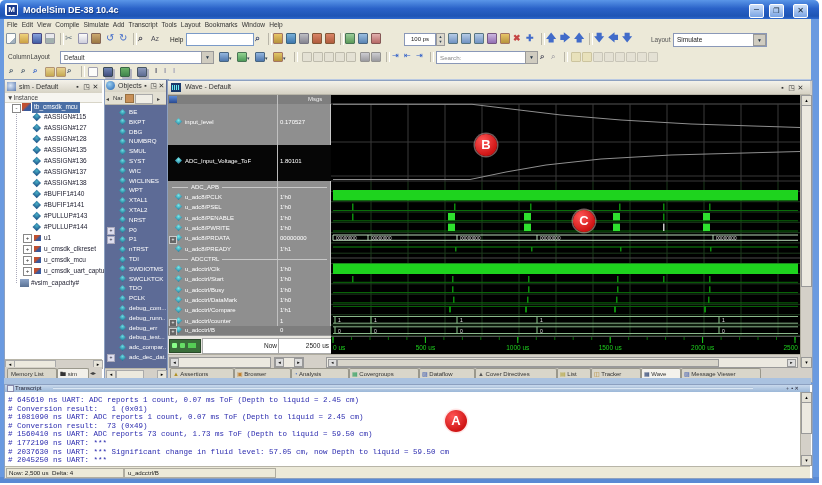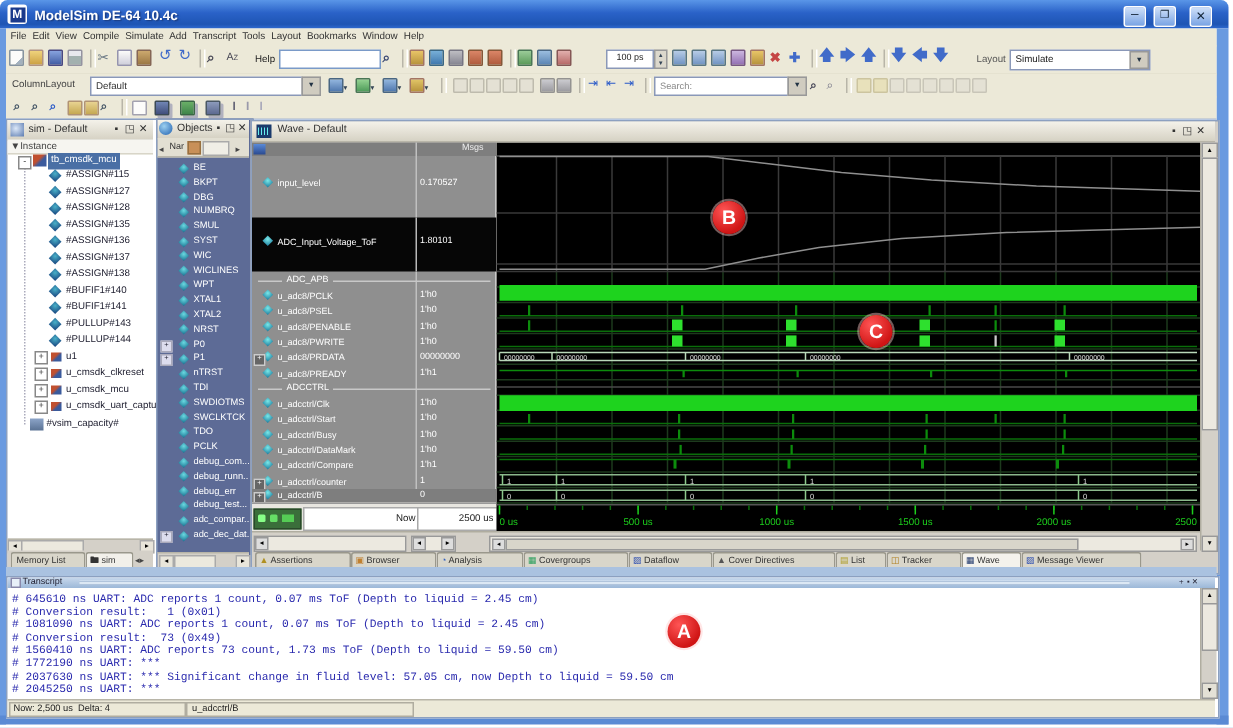--- a/index.html
+++ b/index.html
@@ -23,21 +23,21 @@
 </style></head><body>
 <div id="pg">
 
 <div class="ab" style="left:0;top:0;width:819px;height:19px;background:linear-gradient(#5a96e8,#2a62c8 45%,#1e55b4 85%,#2f6ad0);border-radius:5px 5px 0 0"></div>
 <div class="ab" style="left:0;top:19px;width:4px;height:464px;background:#6a9ae0"></div>
 <div class="ab" style="left:811px;top:19px;width:8px;height:464px;background:#6a9ae0"></div>
 <div class="ab" style="left:0;top:477px;width:819px;height:6px;background:#5a8ad4"></div>
 
 <div class="ab" style="left:5px;top:3px;width:13px;height:13px;background:#fff;border-radius:2px"></div>
 <div class="ab" style="left:6.5px;top:4.5px;width:10px;height:10px;background:#1a3a8c;color:#fff;font-size:8px;font-weight:bold;text-align:center;line-height:10px">M</div>
-<div class="ab" style="left:23px;top:4.5px;font-size:9px;font-weight:600;color:#fff;text-shadow:1px 1px 1px #1a3a7c">ModelSim DE-64 10.4c</div>
+<div class="ab" style="left:23px;top:4.5px;font-size:9px;font-weight:600;color:#fff;text-shadow:1px 1px 1px #1a3a7c">ModelSim DE-38 10.4c</div>
 <div class="ab" style="left:749px;top:4px;width:13px;height:12px;background:linear-gradient(#cfe0f8,#7aa4e4);border:1px solid #fff;border-radius:2px;color:#123;font-size:9px;line-height:9px;text-align:center">–</div>
 <div class="ab" style="left:769px;top:4px;width:13px;height:12px;background:linear-gradient(#cfe0f8,#7aa4e4);border:1px solid #fff;border-radius:2px;color:#123;font-size:7px;line-height:11px;text-align:center">❐</div>
 <div class="ab" style="left:793px;top:4px;width:13px;height:12px;background:linear-gradient(#cfe0f8,#7aa4e4);border:1px solid #fff;border-radius:2px;color:#123;font-size:8px;line-height:11px;text-align:center">✕</div>
 
 <div class="ab" style="left:4px;top:19px;width:807px;height:11px;background:#ece9d8;border-bottom:1px solid #d8d5c4"></div>
 <div class="ab" style="left:7px;top:21px;font-size:6.6px;color:#333;word-spacing:2.2px;white-space:nowrap">File Edit View Compile Simulate Add Transcript Tools Layout Bookmarks Window Help</div>
 
 <div class="ab" style="left:4px;top:30px;width:807px;height:19px;background:#ece9d8;border-bottom:1px solid #cfccba"></div>
 <div id="tb1">
   <div class="ti" style="left:6px;top:33px;background:linear-gradient(135deg,#fff 70%,#9ab 70%);border:1px solid #789"></div>

